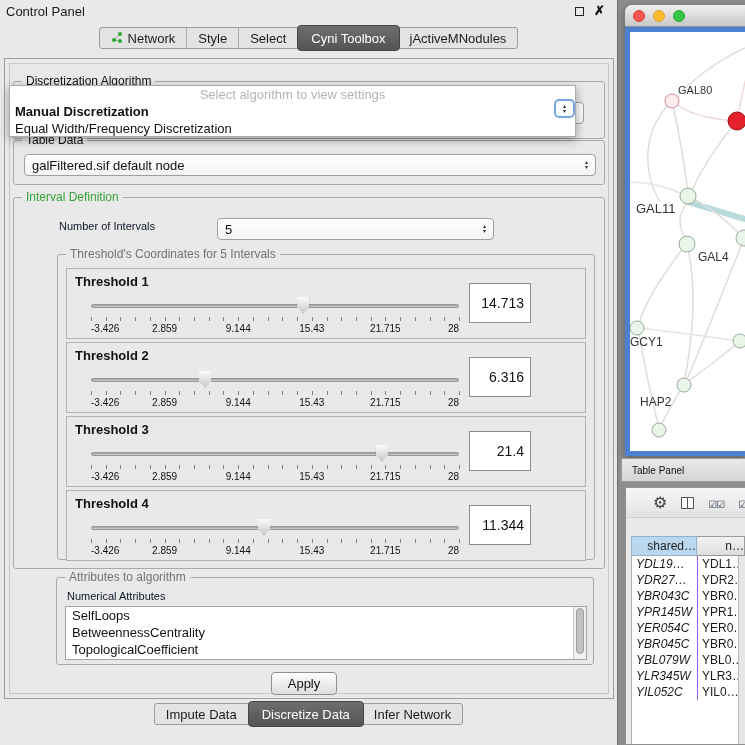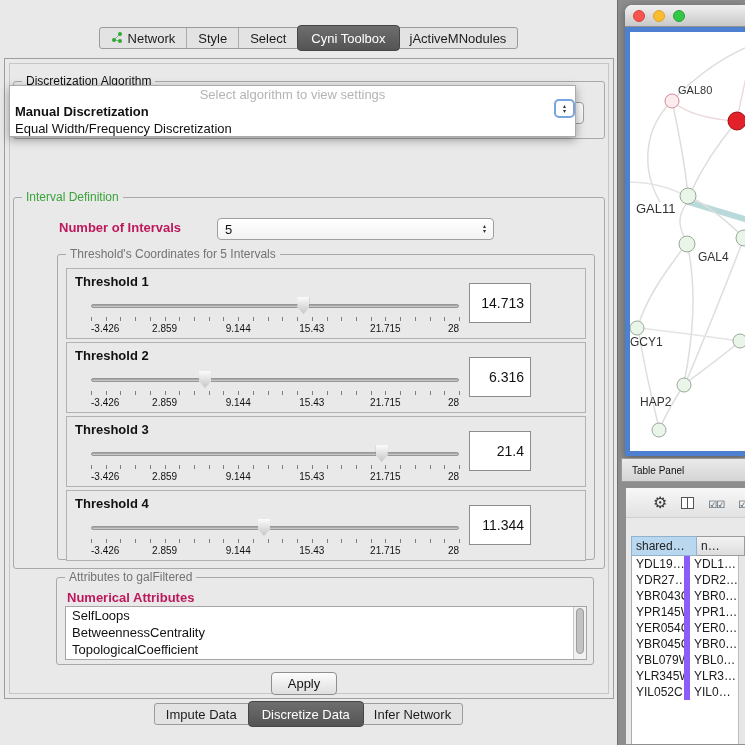--- a/index.html
+++ b/index.html
@@ -35,21 +35,21 @@
 
   .popup{position:absolute;left:4px;top:26px;width:567px;height:52px;background:#fff;border:1px solid #ababab;box-shadow:0 3px 9px rgba(0,0,0,.35);z-index:30;}
   .popup-row{height:17px;line-height:17px;font-size:13px;padding:0 5px;color:#111;white-space:nowrap;overflow:hidden;}
   .popup-row.placeholder{color:#b4b4b4;text-align:center;}
   .popup-row.bold{font-weight:bold;}
 
   .capsule{position:absolute;left:549px;top:40px;width:21px;height:19px;background:#fdfdfd;border:2px solid #78a4e0;border-radius:5px;z-index:40;display:flex;flex-direction:column;align-items:center;justify-content:center;font-size:6px;line-height:5px;color:#333;}
   .capsule::before{content:"▴";}
   .capsule::after{content:"▾";}
 
-  .bold-label{position:absolute;font-weight:bold;font-size:13px;color:#be185d;white-space:nowrap;}
+  .bold-label{position:absolute;font-weight:normal;font-size:11px;color:#0f172a;white-space:nowrap;}
 
   .th-panel{position:absolute;left:8px;width:520px;height:71px;border:1px solid #b2b2b2;background:#e9e9e9;}
   .th-label{position:absolute;left:8px;top:5px;font-weight:bold;font-size:13px;color:#111;}
   .th-slider{position:absolute;left:24px;top:28px;width:368px;height:18px;}
   .th-track{position:absolute;left:0;right:0;top:7px;height:4px;background:#c9c9c9;border:1px solid #989898;border-radius:3px;box-shadow:inset 0 1px 1px rgba(0,0,0,.18);}
   .th-thumb{position:absolute;top:0;width:12px;height:17px;background:linear-gradient(#fbfbfb,#c6c6c6);clip-path:polygon(0 0,100% 0,100% 60%,50% 100%,0 60%);filter:drop-shadow(0 0 1px #666);}
   .th-ticks{position:absolute;left:24px;top:48px;width:368px;height:5px;}
   .tick{position:absolute;width:1px;height:4px;background:#7e7e7e;}
   .th-ticklabels{position:absolute;left:24px;top:54px;width:368px;height:11px;}
   .ticklab{position:absolute;font-size:10px;color:#111;transform:translateX(-50%);white-space:nowrap;}
@@ -79,39 +79,46 @@
   .network-canvas text{font-family:"Liberation Sans",sans-serif;}
 
   
   .tp-bar{position:absolute;left:621px;top:458px;width:124px;height:24px;background:linear-gradient(#eaeaea,#d4d4d4);border:1px solid #9a9a9a;border-right:none;display:flex;align-items:center;padding-left:10px;font-size:10px;color:#111;}
   .table-window{position:absolute;left:625px;top:487px;width:120px;height:258px;background:#e9e9e9;border:1px solid #8f8f8f;border-right:none;overflow:hidden;}
   .tp-toolbar{position:absolute;left:0;top:0;right:0;height:30px;background:linear-gradient(#f7f7f7,#e2e2e2);border-bottom:1px solid #cfcfcf;display:flex;align-items:center;gap:14px;padding-left:27px;}
   .tb-gear::before{content:"⚙";font-size:16px;color:#3c3c3c;}
   .tb-cols{width:13px;height:12px;border:1px solid #555;background:#fff;position:relative;flex:none;}
   .tb-cols::before{content:"";position:absolute;left:5px;top:0;bottom:0;width:1px;background:#555;}
   .tb-checks::before{content:"☑☑";font-size:10px;color:#334455;letter-spacing:-1px;}
-  .t-header{position:absolute;left:5px;top:48px;right:0;height:20px;display:flex;}
+  .t-header{position:absolute;left:5px;top:48px;right:0;height:20px;display:flex;text-align:right;}
   .t-hcell{font-size:12px;line-height:18px;padding-left:4px;border:1px solid #9b9b9b;background:linear-gradient(#f2f2f2,#dddddd);color:#222;white-space:nowrap;overflow:hidden;}
   .t-hcell.sel{background:#b9d7ee;border-color:#8fb2cf;}
   .t-hcell:first-child{width:66px;flex:none;}
   .t-hcell:last-child{flex:1;border-left:none;}
   .t-body{position:absolute;left:5px;top:68px;right:0;bottom:0;background:#fff;border-left:1px solid #adadad;}
   .t-row{display:flex;height:16px;line-height:16px;}
   .t-cell{font-size:12px;color:#1a1a1a;padding-left:4px;white-space:nowrap;overflow:hidden;}
-  .t-cell:first-child{width:58px;flex:none;border-right:6px solid #8b5cf6;}
+  .t-cell:first-child{width:66px;flex:none;border-right:1px solid #8b5cf6;font-style:italic;}
   .t-cell:last-child{flex:1;}
   .t-scroll{position:absolute;right:0;top:68px;bottom:0;width:7px;background:#e6e6e6;border-left:1px solid #bdbdbd;}
 </style>
 </head>
 <body>
 
 <div class="stage">
 
   <div class="control-panel">
 
+    <div class="cp-titlebar">
+      <span>Control Panel</span>
+      <span class="win-controls">
+        <span class="btn-restore"></span>
+        <span class="btn-close"></span>
+      </span>
+    </div>
 
     <div class="top-tabbar">
       <div class="tab-group">
           <div class="tab">
             <span class="net-ic"><svg width="12" height="12" viewBox="0 0 12 12">
                 <line x1="3" y1="9" x2="9" y2="3" stroke="#8aa" stroke-width="1"></line>
                 <line x1="3" y1="9" x2="9" y2="10" stroke="#8aa" stroke-width="1"></line>
                 <circle cx="3" cy="9" r="2" fill="#2faa2f"></circle>
                 <circle cx="9" cy="3" r="2" fill="#2faa2f"></circle>
                 <circle cx="9" cy="10" r="2" fill="#2faa2f"></circle>
@@ -143,20 +150,27 @@
         </div>
       </div>
 
       <div class="popup">
         <div class="popup-row placeholder">Select algorithm to view settings</div>
       <div class="popup-row bold">Manual Discretization</div>
           <div class="popup-row">Equal Width/Frequency Discretization</div>
         </div>
       <div class="capsule"></div>
 
+      <div class="groupbox" style="left:8px;top:81px;width:592px;height:45px;">
+        <span class="gb-title">Table Data</span>
+        <div class="combo" style="left:10px;top:13px;width:572px;height:22px;">
+          <span>galFiltered.sif default node</span>
+          <span class="combo-arrows"></span>
+        </div>
+      </div>
 
       <div class="groupbox" style="left:8px;top:138px;width:592px;height:372px;">
         <span class="gb-title green">Interval Definition</span>
 
         <span class="bold-label" style="left:45px;top:22px;">Number of Intervals</span>
         <div class="combo" style="left:203px;top:20px;width:277px;height:22px;">
           <span>5</span>
           <span class="combo-arrows"></span>
         </div>
 
@@ -337,21 +351,21 @@
                   <span class="ticklab" style="left: 80%;">21.715</span>
                   <span class="ticklab last" style="left: 100%;">28</span>
                 </div>
                 <div class="th-value">11.344</div>
               </div>
             </div>
         </div>
       </div>
 
       <div class="groupbox" style="left:51px;top:518px;width:538px;height:88px;">
-        <span class="gb-title blue">Attributes to galFiltered</span>
+        <span class="gb-title blue">Attributes to algorithm</span>
         <span class="bold-label" style="left:10px;top:12px;">Numerical Attributes</span>
         <div class="attr-list">
           <div>
               <div class="attr-item">SelfLoops</div>
               <div class="attr-item">BetweennessCentrality</div>
               <div class="attr-item">TopologicalCoefficient</div>
             </div>
           <div class="attr-scroll">
             <div class="attr-thumb"></div>
           </div>

